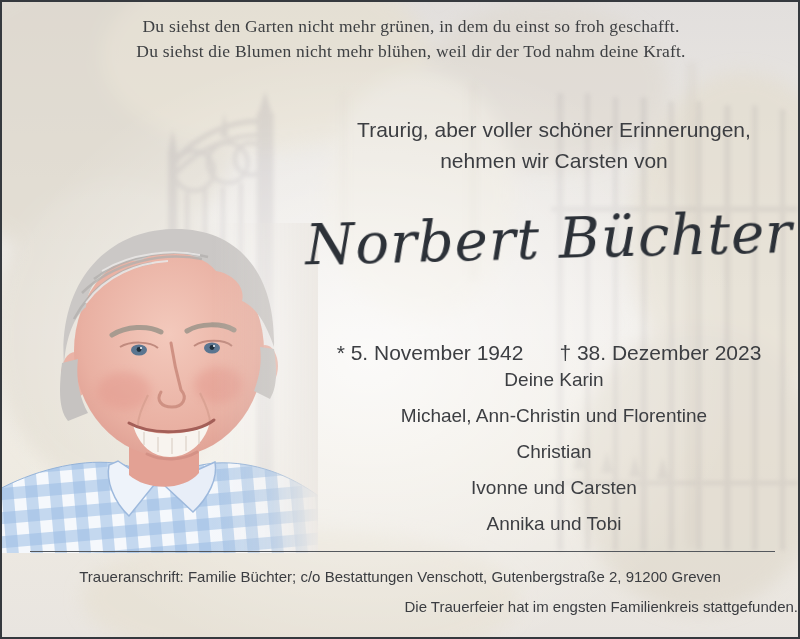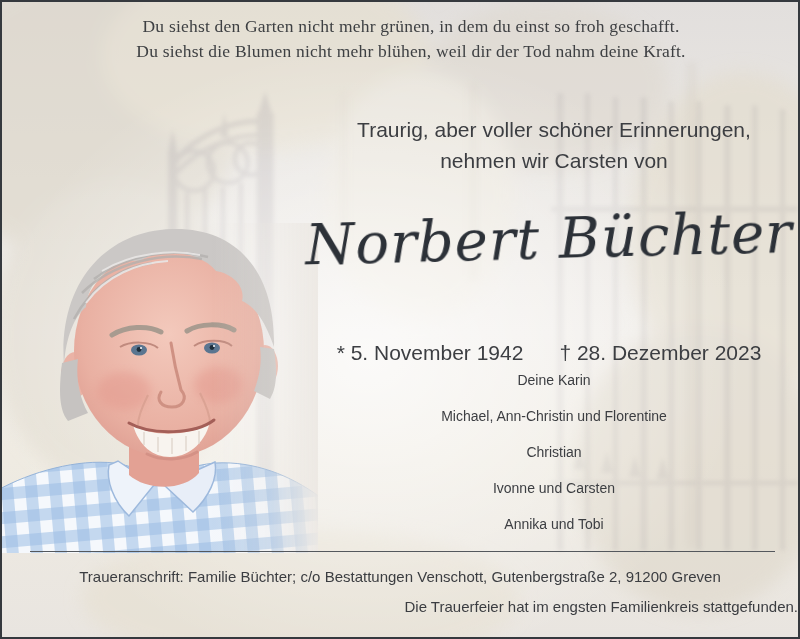--- a/index.html
+++ b/index.html
@@ -65,21 +65,21 @@
     font-size: 21px;
     color: #3c3e42;
     white-space: nowrap;
     margin-top: 45px;
   }
 
   .mourners {
     position: absolute;
     top: 360px; left: 328px; width: 448px;
     text-align: center;
-    font-size: 14px;
+    font-size: 19px;
     line-height: 36px;
     color: #3c3e42;
   }
 
   .divider {
     position: absolute;
     top: 549px; left: 28px; width: 745px; height: 0;
     border-top: 1.5px solid #54585d;
   }
 
@@ -265,21 +265,21 @@
 
   <div class="intro">
     <div>Traurig, aber voller schöner Erinnerungen,</div>
     <div>nehmen wir Carsten von</div>
   </div>
 
   <div class="name">Norbert Büchter</div>
 
   <div class="dates">
     <span>* 5. November 1942</span>
-    <span>† 28. Dezember 2023</span>
+    <span>† 38. Dezember 2023</span>
   </div>
 
   <div class="mourners">
     <div>Deine Karin</div>
     <div>Michael, Ann-Christin und Florentine</div>
     <div>Christian</div>
     <div>Ivonne und Carsten</div>
     <div>Annika und Tobi</div>
   </div>
 

